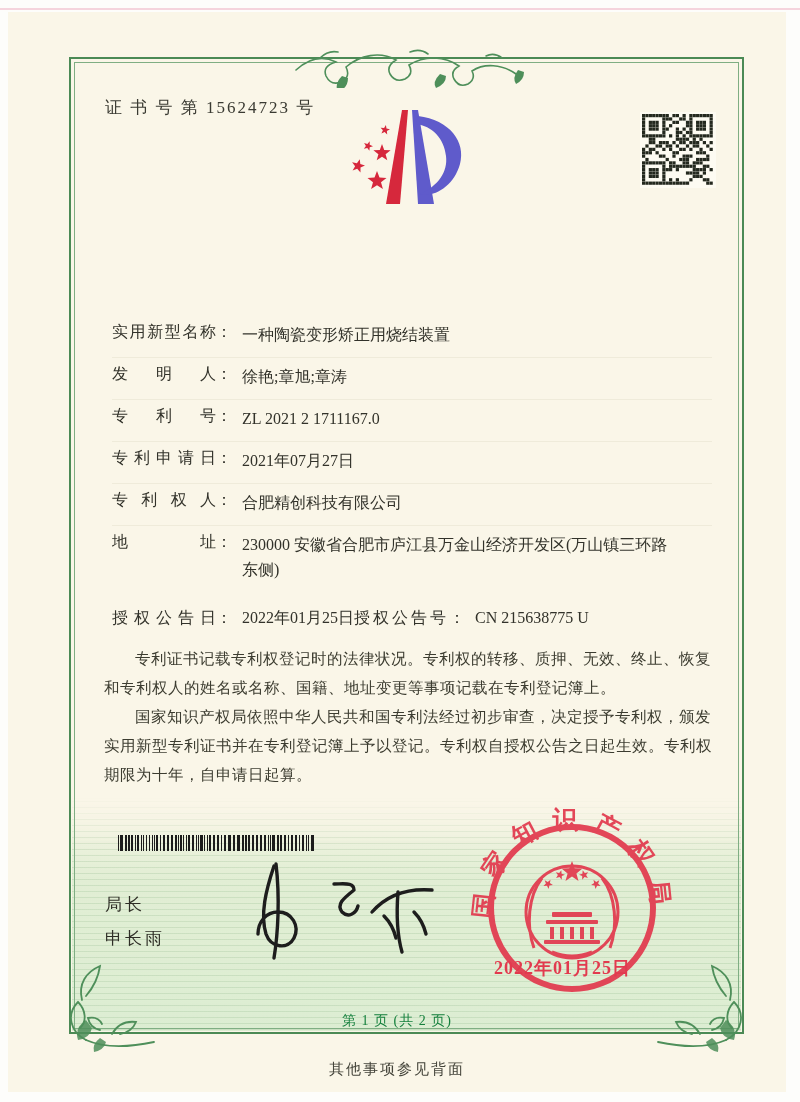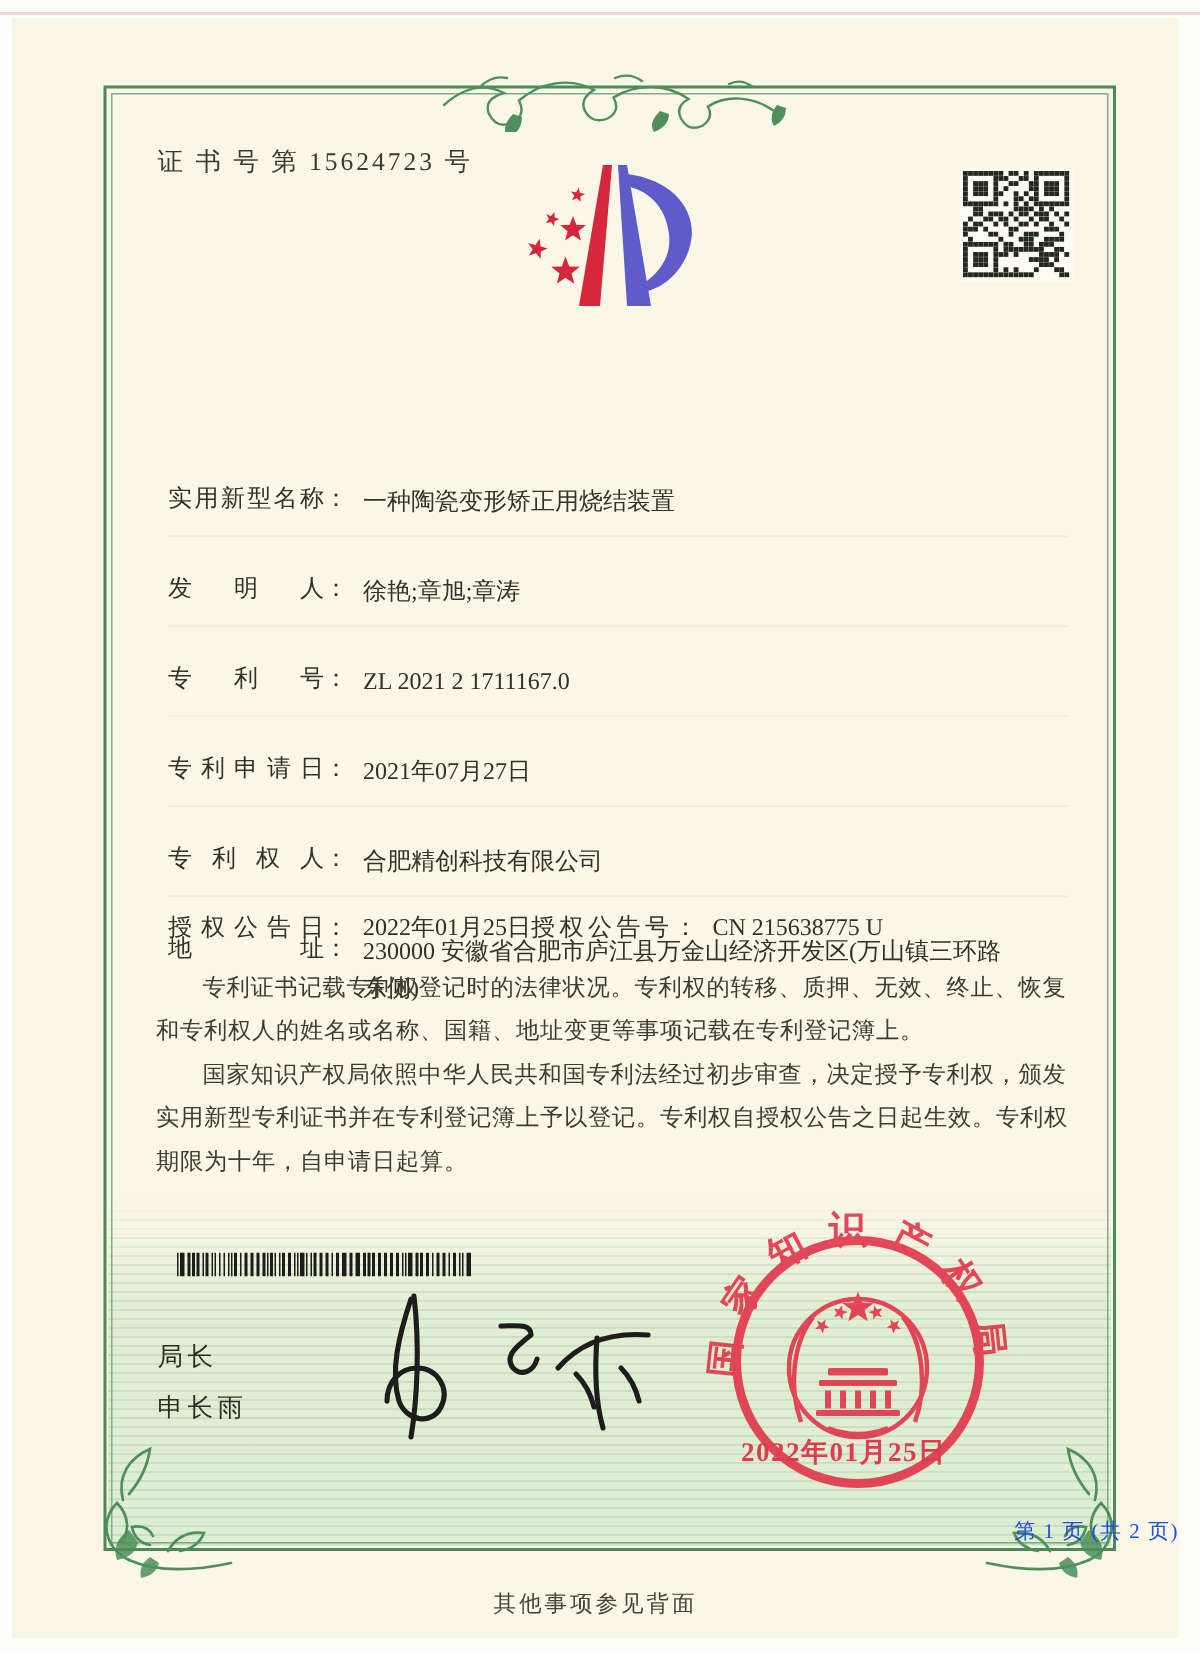--- a/index.html
+++ b/index.html
@@ -20,31 +20,31 @@
   .green-zone{position:absolute;left:64px;top:783px;width:669px;height:236px;
     background:
       repeating-linear-gradient(180deg, rgba(95,150,95,.16) 0 1px, rgba(95,150,95,0) 1px 6px),
       linear-gradient(180deg, rgba(223,238,213,0) 0%, rgba(217,235,205,.75) 35%, #dcedd2 100%);
     -webkit-mask-image:linear-gradient(180deg, transparent 0, #000 22%);
             mask-image:linear-gradient(180deg, transparent 0, #000 22%);}
   .abs{position:absolute;}
   .cert-no{left:97px;top:84px;font-size:17px;letter-spacing:2px;color:#3a3a32;}
   .title{left:0;top:220px;width:778px;text-align:center;font-size:40px;font-weight:600;letter-spacing:8px;color:#2c2c24;}
   .fields{left:104px;top:310px;width:600px;font-size:16px;color:var(--ink);}
-  .frow{position:relative;margin-bottom:24px;padding-bottom:10px;border-bottom:1px solid rgba(120,110,70,.08);}
+  .frow{position:relative;margin-bottom:6px;padding-bottom:10px;border-bottom:1px solid rgba(120,110,70,.08);}
   .flabel{display:inline-block;width:104px;text-align:justify;text-align-last:justify;vertical-align:top;}
   .fcolon{margin-right:10px;}
   .fvalue{display:inline-block;max-width:432px;vertical-align:top;line-height:25px;}
   .grant-row{left:104px;top:596px;width:620px;font-size:16px;color:var(--ink);}
   .grant-no-label{letter-spacing:3px;}
   .legal{left:96px;top:632px;width:612px;font-size:15.5px;line-height:29px;color:#3c3c30;}
   .legal p{text-indent:2em;letter-spacing:.5px;}
   .signer{left:97px;font-size:17px;color:#2e2e26;letter-spacing:3px;}
   .seal-date{left:486px;top:944px;font-size:18px;color:var(--seal-red);letter-spacing:1px;font-weight:600;}
-  .page-note{left:0;top:1000px;width:778px;text-align:right;font-size:14px;color:#1d4ed8;letter-spacing:1px;}
+  .page-note{left:0;top:1000px;width:778px;text-align:center;font-size:14px;color:#15803d;letter-spacing:1px;}
   .back-note{left:0;top:1048px;width:778px;text-align:center;font-size:15px;color:#44443a;letter-spacing:2px;}
   svg{display:block;}
 </style>
 </head>
 <body>
 
 <div class="page">
   <div class="scan-line"></div>
   <div class="paper">
 

